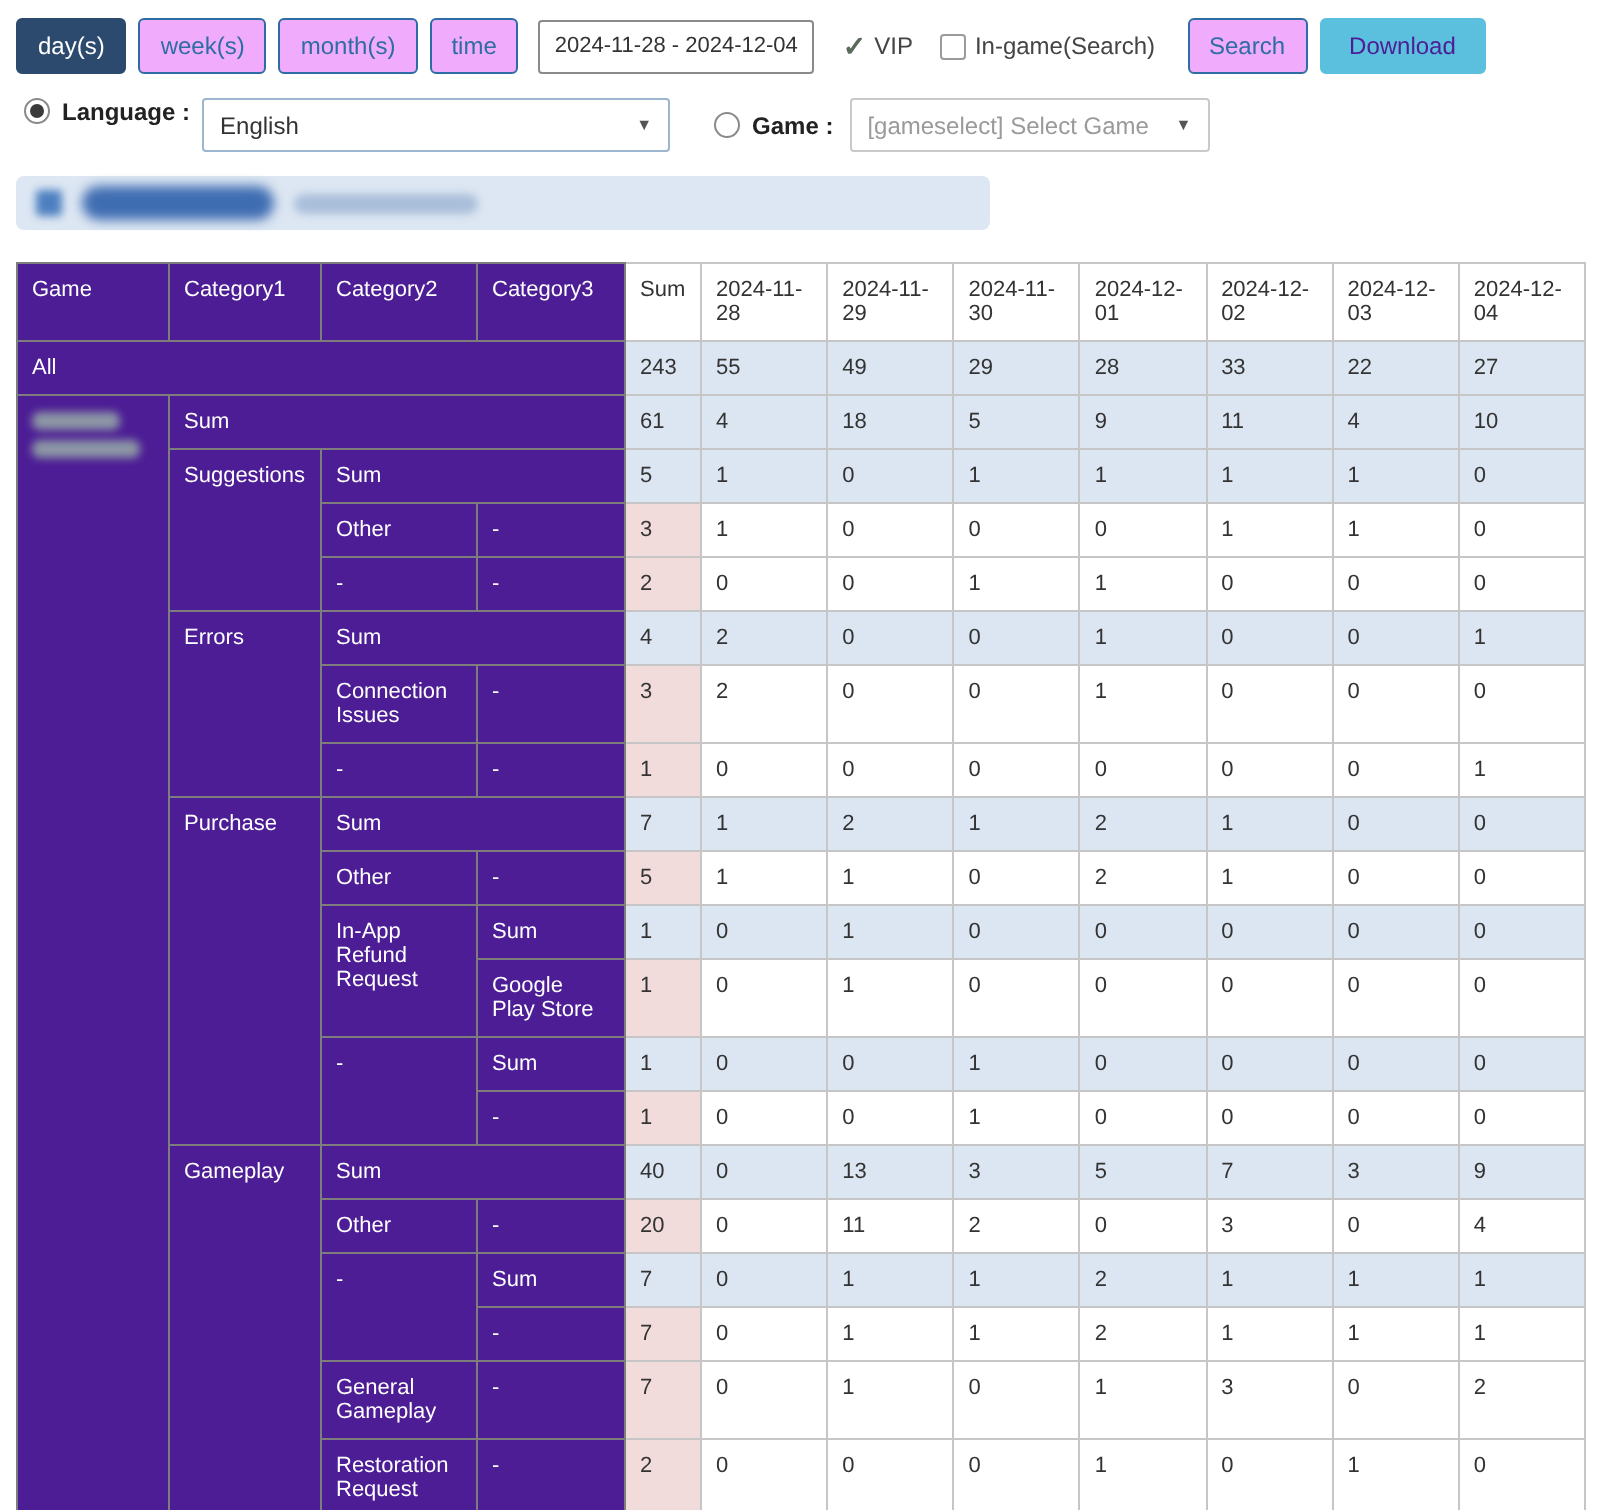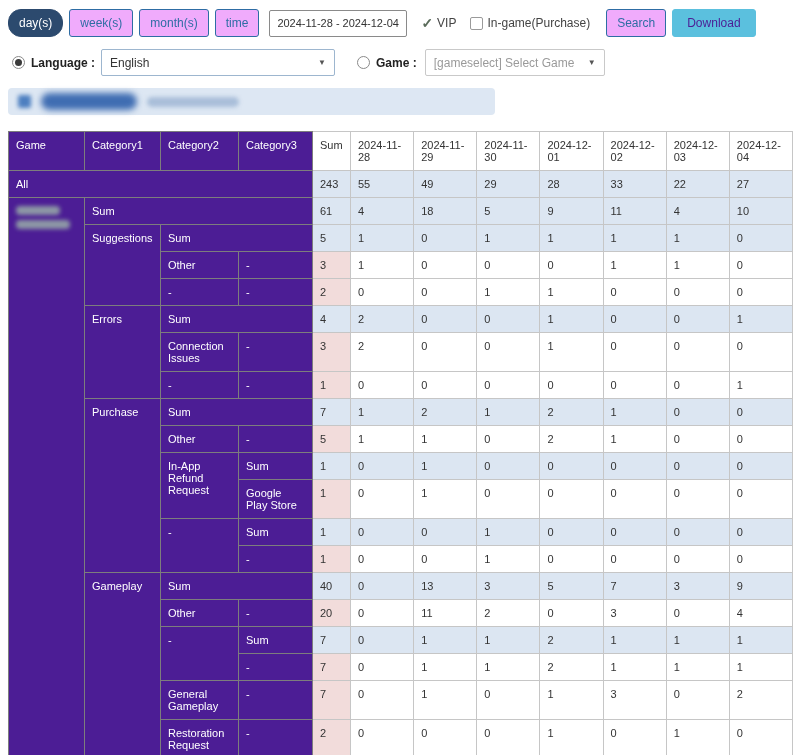--- a/index.html
+++ b/index.html
@@ -16,37 +16,37 @@
     display: flex; align-items: center; gap: 6px;
     padding: 9px 8px 5px 8px;
   }
   .btn {
     font-family: "Liberation Sans", sans-serif;
     font-size: 12px; line-height: 1;
     padding: 7px 10px; border-radius: 3px;
     background: #f0abfc; border: 1px solid #2e6da4; color: #2e6da4;
     cursor: pointer; white-space: nowrap;
   }
-  .btn-active { background: #2c4a6e; border-color: #2c4a6e; color: #fff; border-radius: 13px; }
+  .btn-active { background: #2c4a6e; border-color: #2c4a6e; color: #fff; }
   .btn-download { background: #5bc0de; border-color: #5bc0de; color: #4c1d95; padding: 7px 14px; }
   .date-input {
     font-family: "Liberation Sans", sans-serif;
     width: 138px; height: 27px; font-size: 11px; color: #333;
     border: 1px solid #8a8a8a; border-radius: 2px; padding: 0 7px;
     margin-left: 4px;
   }
   .chk-group { display: flex; align-items: center; gap: 4px; margin-left: 8px; font-size: 12px; color: #444; }
   .checkmark { color: #5a6b5a; font-size: 14px; font-weight: bold; }
   .checkbox-empty {
     width: 13px; height: 13px; border: 1px solid #9a9a9a; background: #fff;
     display: inline-block; border-radius: 2px;
   }
   .toolbar .btn-search { margin-left: 10px; }
   
-  .filters { display: flex; align-items: center; padding: 7px 8px 6px 12px; gap: 6px; }
+  .filters { display: flex; align-items: flex-start; padding: 7px 8px 6px 12px; gap: 6px; }
   .radio {
     width: 13px; height: 13px; border-radius: 50%;
     border: 1px solid #8a8a8a; background: #fff; display: inline-block; position: relative;
   }
   .radio-on::after {
     content: ""; position: absolute; left: 2px; top: 2px;
     width: 7px; height: 7px; border-radius: 50%; background: #3a3a3a;
   }
   .filter-label { font-size: 12px; font-weight: bold; color: #222; white-space: nowrap; }
   .select {
@@ -95,21 +95,21 @@
   <button class="btn">week(s)</button>
   <button class="btn">month(s)</button>
   <button class="btn">time</button>
   <input class="date-input" value="2024-11-28 - 2024-12-04" style="">
   <span class="chk-group">
     <span class="checkmark">✓</span>
     <span>VIP</span>
   </span>
   <span class="chk-group">
     <span class="checkbox-empty"></span>
-    <span>In-game(Purchase)</span>
+    <span>In-game(Search)</span>
   </span>
   <button class="btn btn-search">Search</button>
   <button class="btn btn-download">Download</button>
 </div>
 
 <div class="filters">
   <span class="radio radio-on"></span>
   <span class="filter-label">Language :</span>
   <span class="select">
     <span>English</span>

